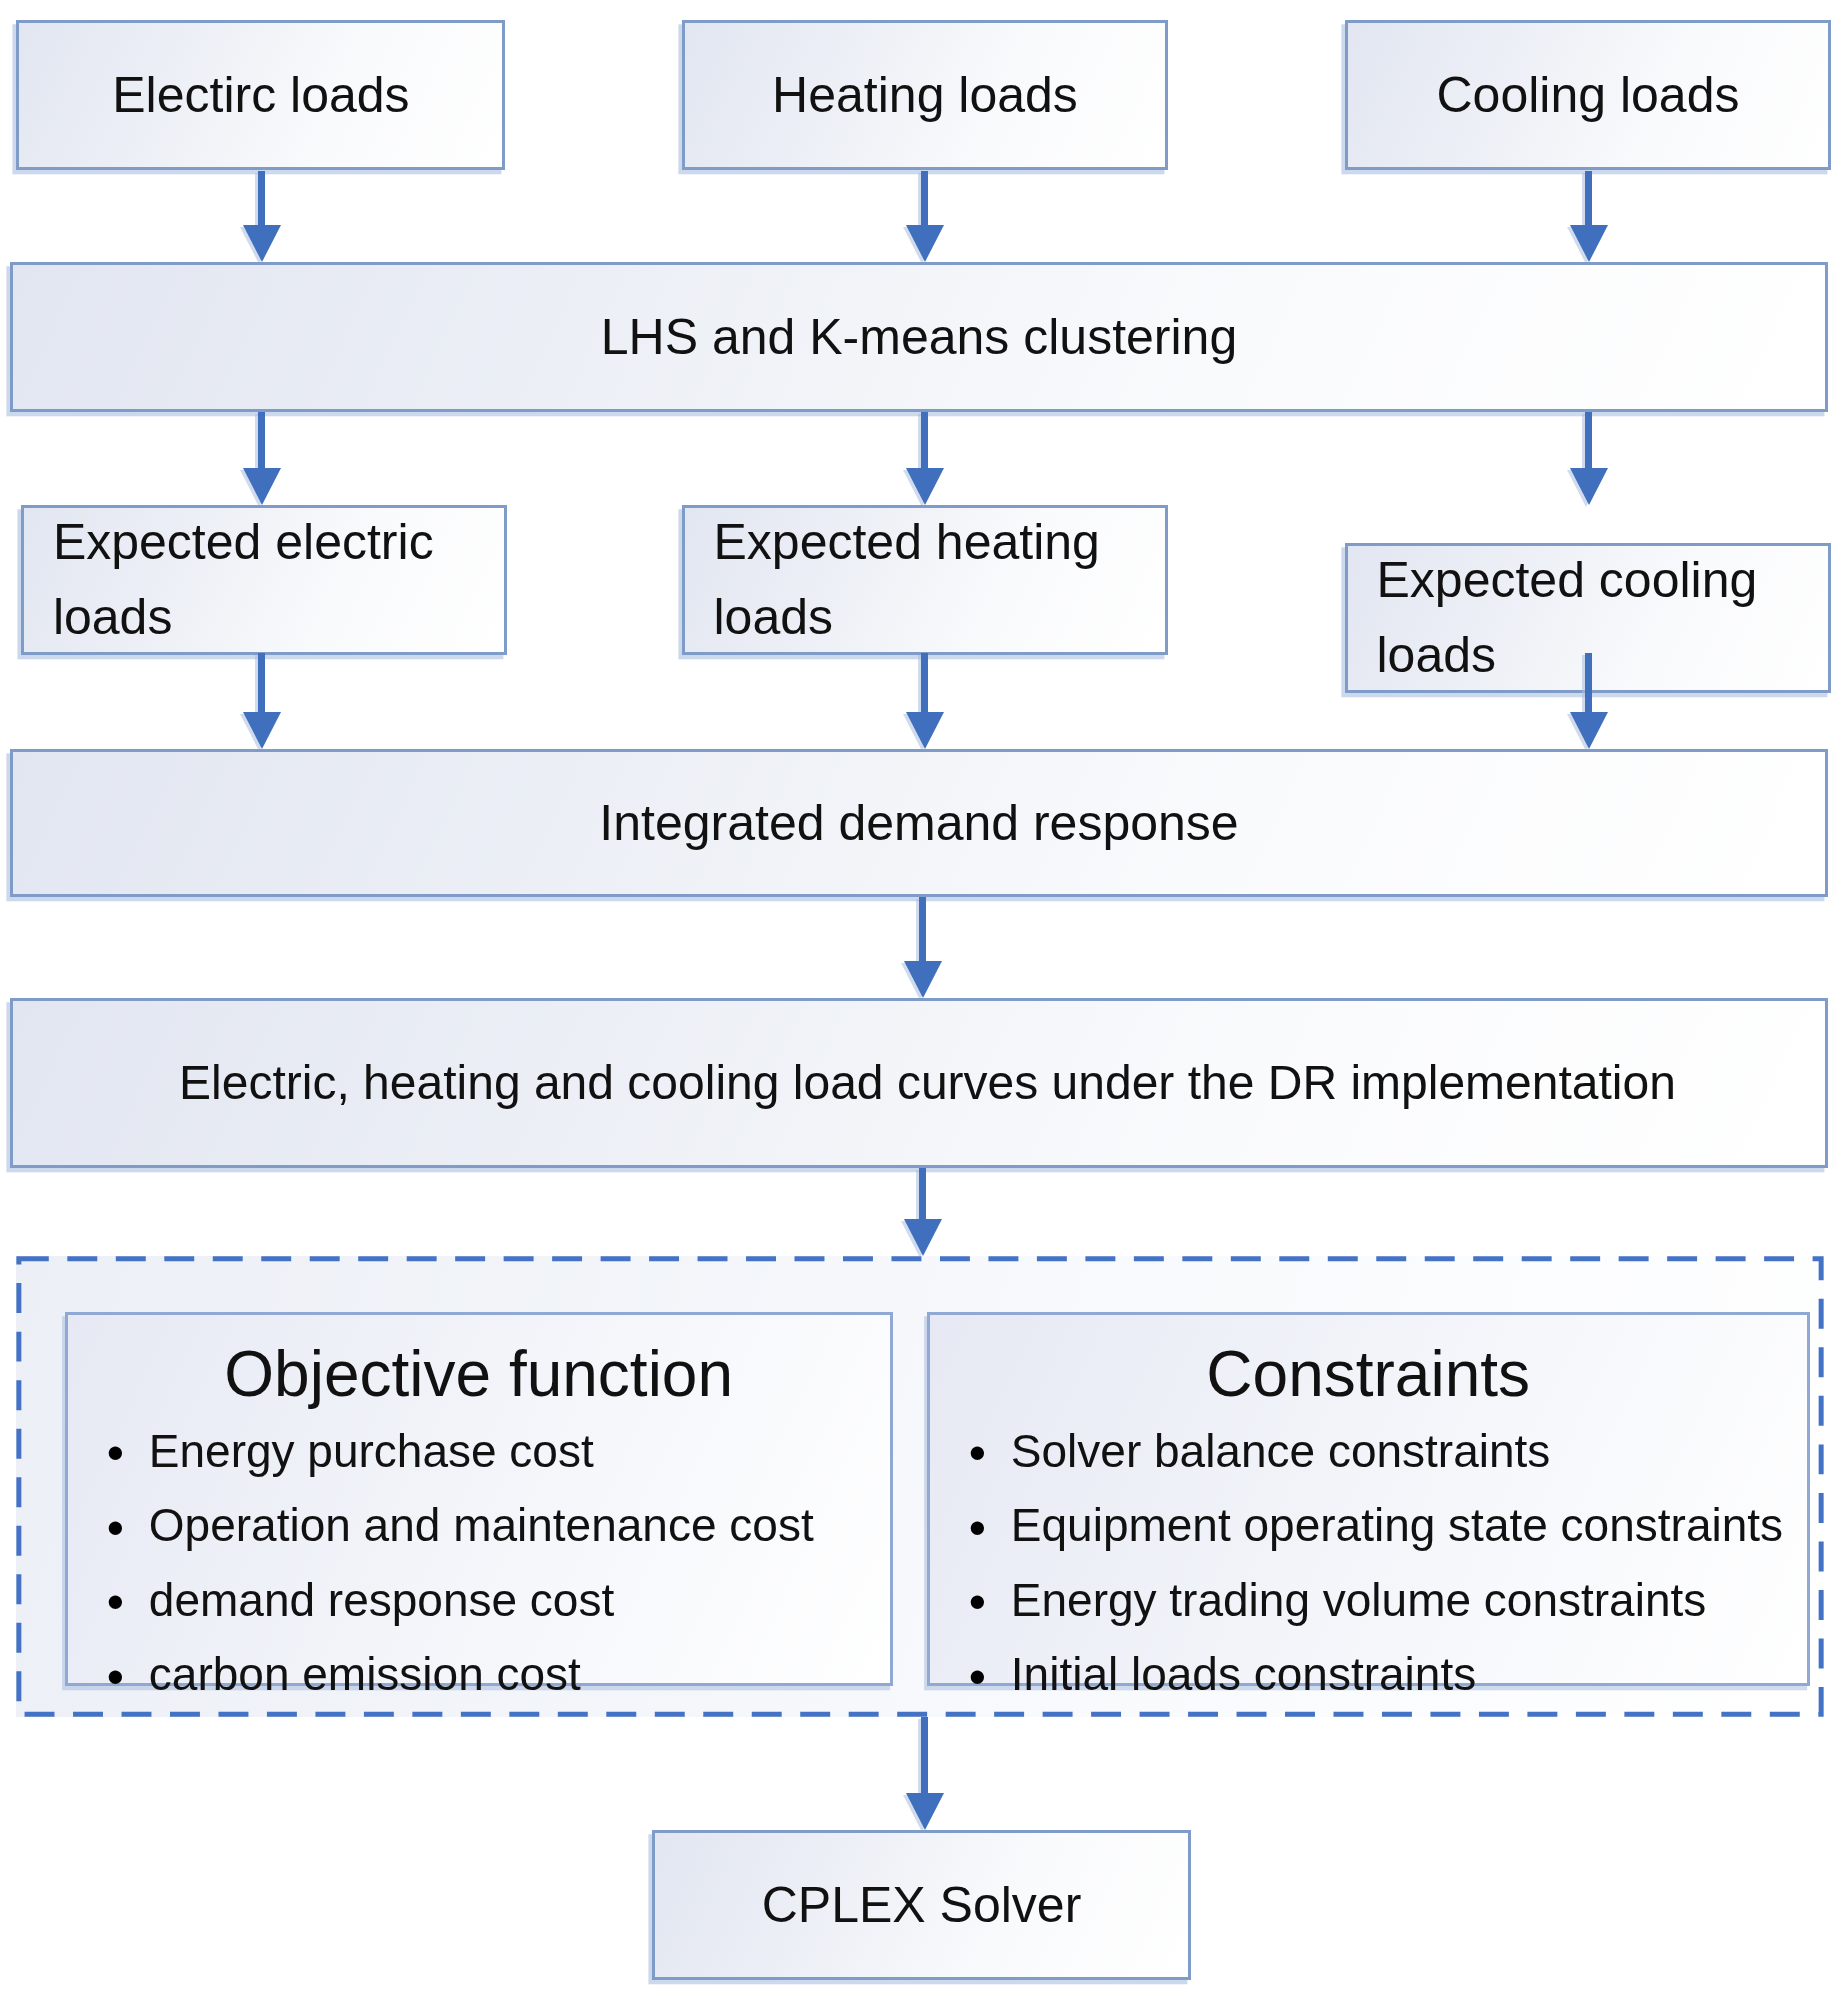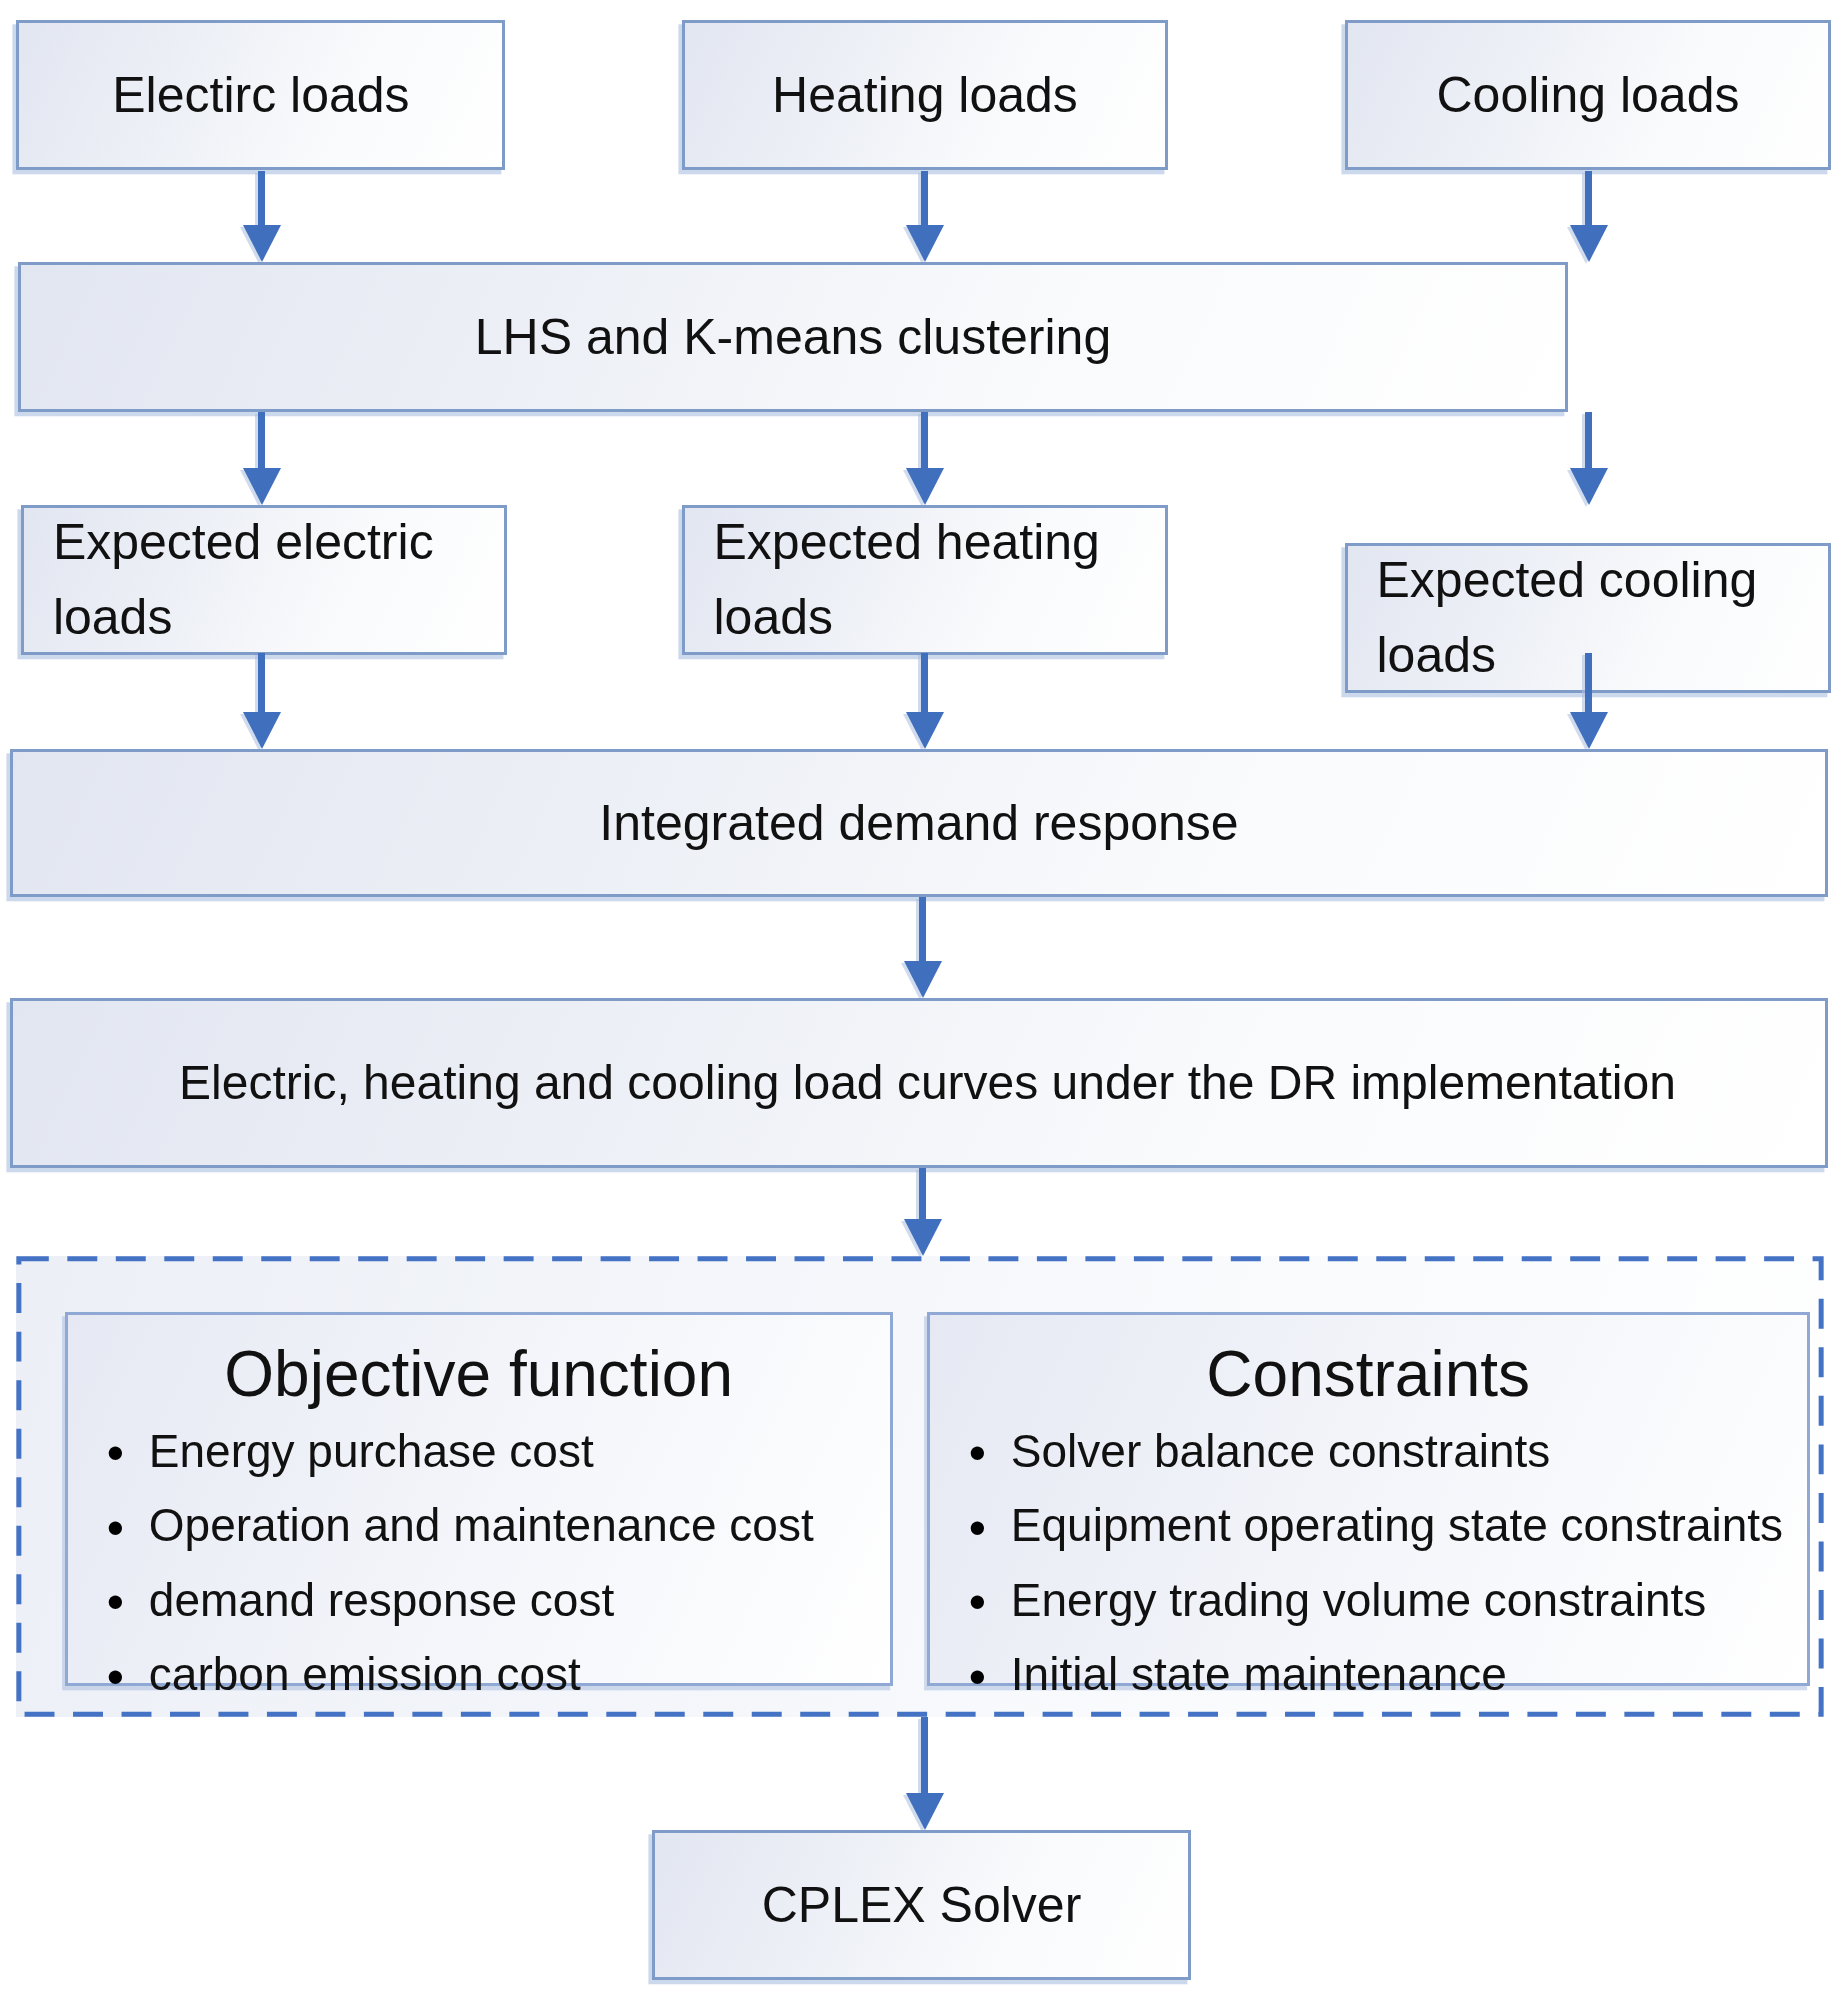--- a/index.html
+++ b/index.html
@@ -83,21 +83,21 @@
   </div>
   <div class="connector" style="left:905px;top:171px;width:39px;height:91px;">
     <div class="stem"></div>
     <div class="head"></div>
   </div>
   <div class="connector" style="left:1569px;top:171px;width:39px;height:91px;">
     <div class="stem"></div>
     <div class="head"></div>
   </div>
 
-  <div class="node band" style="left:18px;top:262px;width:1550px;height:150px;">
+  <div class="node band" style="left:10px;top:262px;width:1818px;height:150px;">
     <span>LHS and K-means clustering</span>
   </div>
 
   <div class="connector" style="left:242px;top:412px;width:39px;height:93px;">
     <div class="stem"></div>
     <div class="head"></div>
   </div>
   <div class="connector" style="left:905px;top:412px;width:39px;height:93px;">
     <div class="stem"></div>
     <div class="head"></div>
@@ -182,21 +182,21 @@
       <div class="bullet-row">
         <span class="dot">●</span>
         <span class="bullet-text">Equipment operating state constraints</span>
       </div>
       <div class="bullet-row">
         <span class="dot">●</span>
         <span class="bullet-text">Energy trading volume constraints</span>
       </div>
       <div class="bullet-row">
         <span class="dot">●</span>
-        <span class="bullet-text">Initial state maintenance</span>
+        <span class="bullet-text">Initial loads constraints</span>
       </div>
     </div>
   </div>
 
   <div class="connector" style="left:905px;top:1717px;width:39px;height:113px;">
     <div class="stem"></div>
     <div class="head"></div>
   </div>
 
   <div class="node" style="left:652px;top:1830px;width:539px;height:150px;">

